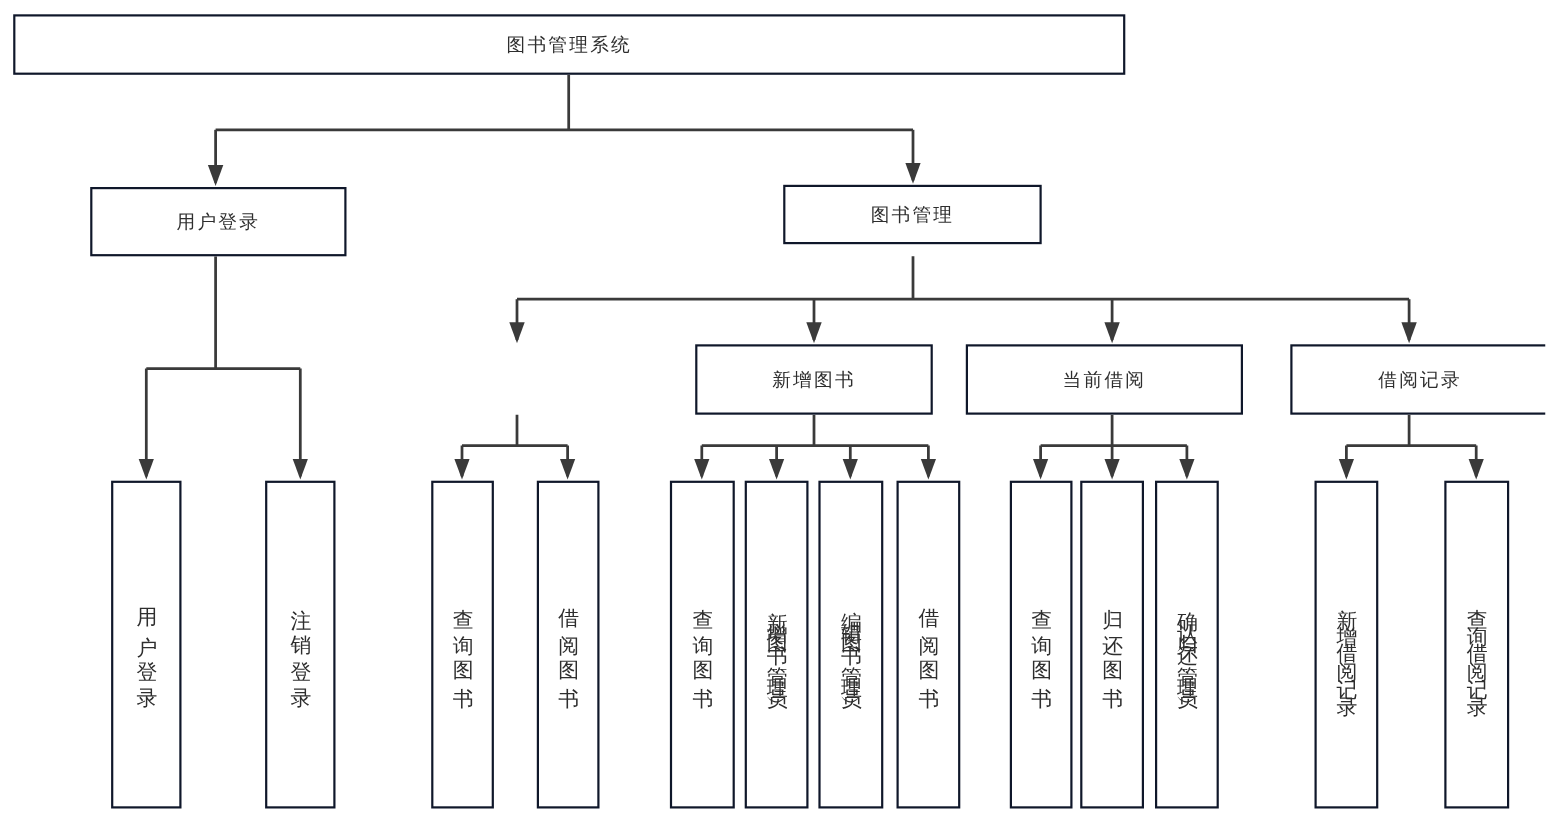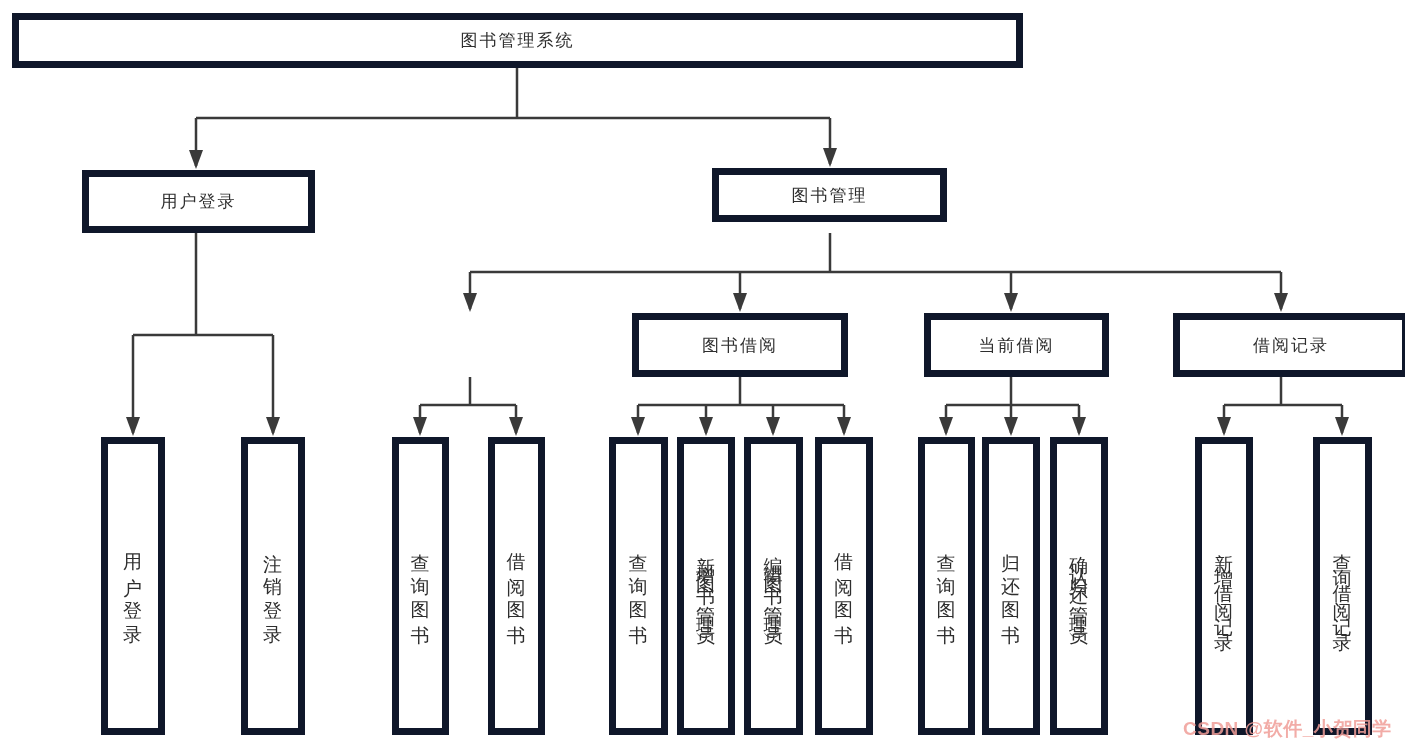--- a/index.html
+++ b/index.html
@@ -3,21 +3,21 @@
 <meta charset="utf-8">
 <style>
   html,body { margin:0; padding:0; background:#ffffff; }
   .stage {
     position:relative; width:1405px; height:747px; background:#ffffff;
     font-family:"Liberation Sans","DejaVu Sans",sans-serif; overflow:hidden;
   }
   svg.wires { position:absolute; left:0; top:0; z-index:1; }
   .node {
     position:absolute; box-sizing:border-box; background:#ffffff;
-    border:7px solid #0f172a; color:#2e2e2e; z-index:2;
+    border:2px solid #0f172a; color:#2e2e2e; z-index:2;
     display:flex; align-items:center; justify-content:center;
     text-align:center; line-height:1;
   }
   .h { font-size:17px; letter-spacing:2px; white-space:nowrap; }
   .leaf span {
     writing-mode:vertical-rl; text-orientation:mixed;
     font-size:19px; line-height:1; display:block;
   }
   .ls4 span { letter-spacing:24px; }
   .ls6 span { letter-spacing:16px; }
@@ -86,22 +86,22 @@
       <line x1="1224" y1="405" x2="1224" y2="433" marker-end="url(#arr)"></line>
       <line x1="1342" y1="405" x2="1342" y2="433" marker-end="url(#arr)"></line>
     </g>
   </svg>
 
   <div class="node h" style="left:12px; top:13px; width:1011px; height:55px;">图书管理系统</div>
 
   <div class="node h" style="left:82px; top:170px; width:233px; height:63px;">用户登录</div>
   <div class="node h" style="left:712px; top:168px; width:235px; height:54px;">图书管理</div>
 
-  <div class="node h" style="left:632px; top:313px; width:216px; height:64px;">图书借阅</div>
-  <div class="node h" style="left:924px; top:313px; width:185px; height:64px;">当前借阅</div>
+  <div class="node h" style="left:632px; top:313px; width:216px; height:64px;">新增图书</div>
+  <div class="node h" style="left:878px; top:313px; width:252px; height:64px;">当前借阅</div>
   <div class="node h" style="left:1173px; top:313px; width:236px; height:64px;">借阅记录</div>
 
   <div class="node leaf ls4" style="left:101px; top:437px; width:64px; height:298px;">
     <span>用户登录</span>
   </div>
   <div class="node leaf ls4" style="left:241px; top:437px; width:64px; height:298px;">
     <span>注销登录</span>
   </div>
 
   <div class="node leaf ls4" style="left:392px; top:437px; width:57px; height:298px;">
@@ -134,15 +134,14 @@
     <span>确认归还（管理员）</span>
   </div>
 
   <div class="node leaf ls6" style="left:1195px; top:437px; width:58px; height:298px;">
     <span>新增借阅记录</span>
   </div>
   <div class="node leaf ls6" style="left:1313px; top:437px; width:59px; height:298px;">
     <span>查询借阅记录</span>
   </div>
 
-  <div class="watermark" style="color: rgba(240, 158, 152, 0.85);">CSDN @软件_小贺同学</div>
 
 </div>
 
 </body></html>

